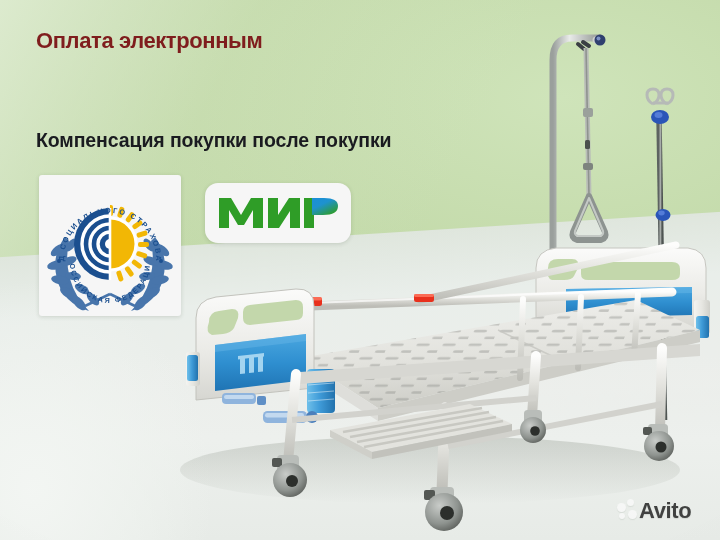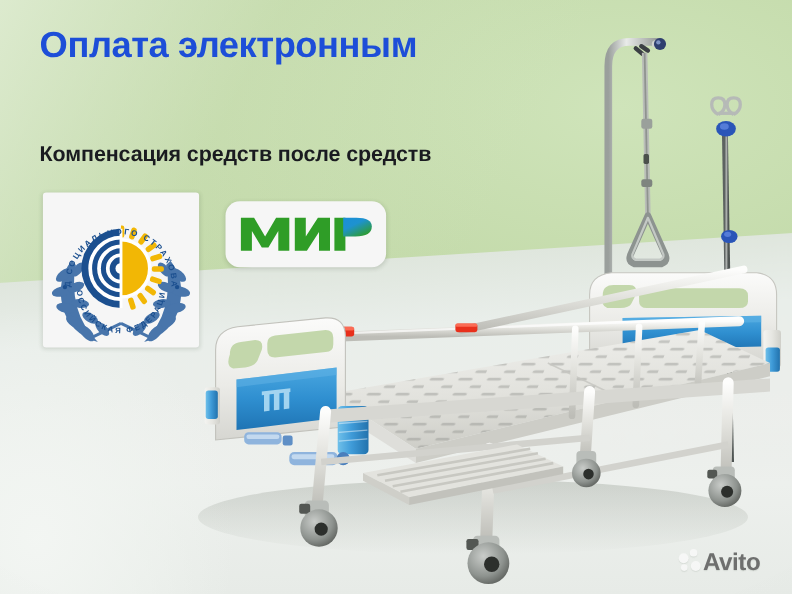--- a/index.html
+++ b/index.html
@@ -40,22 +40,22 @@
   }
   .bg-vignette{
     position:absolute;inset:0;
     background:radial-gradient(130% 110% at 50% 45%, rgba(0,0,0,0) 58%, rgba(0,0,0,.05) 100%);
     pointer-events:none;
   }
 
   
   .headline{
     position:absolute;left:36px;top:22px;width:470px;
-    font-size:33px;line-height:37px;font-weight:700;
-    letter-spacing:-.4px;color:#1d4ed8;
+    font-size:22px;line-height:37px;font-weight:700;
+    letter-spacing:-.4px;color:#7f1d1d;
   }
   .subhead{
     position:absolute;left:36px;top:128px;width:500px;
     font-size:19.5px;line-height:24px;font-weight:700;
     letter-spacing:-.1px;color:#1a1b20;
   }
 
   
   .card{
     position:absolute;background:#f6f6f6;
@@ -74,21 +74,21 @@
   .bed{position:absolute;left:0;top:0;width:720px;height:540px;}
 
   
   #avito{
     position:absolute;left:617px;top:499px;
     width:92px;height:26px;opacity:.72;
   }
   .wm-text{
     position:absolute;left:22px;top:-1px;
     font-size:22px;font-weight:700;letter-spacing:-.4px;
-    color:#404040;
+    color:#000000;
     text-shadow:0 1px 1px rgba(120,130,120,.28);
   }
   .wm-dot{position:absolute;border-radius:50%;background:#fbfbfb;
     box-shadow:0 1px 1px rgba(120,130,120,.22);}
 </style>
 </head>
 <body>
 
 <div id="canvas">
 
@@ -342,21 +342,21 @@
       <circle cx="535" cy="431" r="4.8" fill="#2c2f2c"></circle>
     </g>
   </svg>
 
   <div class="bg-vignette"></div>
 
   <div class="headline">
     <span>Оплата электронным</span><br>
   </div>
 
-  <div class="subhead">Компенсация средств после средств</div>
+  <div class="subhead">Компенсация покупки после покупки</div>
 
   <div class="card" id="fss-card">
     <svg class="fss" viewBox="0 0 142 141">
       <defs>
         <path id="ringTop" d="M 25,84 A 46,46 0 0 1 117,84"></path>
         <path id="ringBot" d="M 31,88 A 40,40 0 0 0 111,88"></path>
         <clipPath id="leftHalf">
             <rect x="0" y="0" width="71" height="141"></rect>
           </clipPath>
         <clipPath id="rightHalf">

